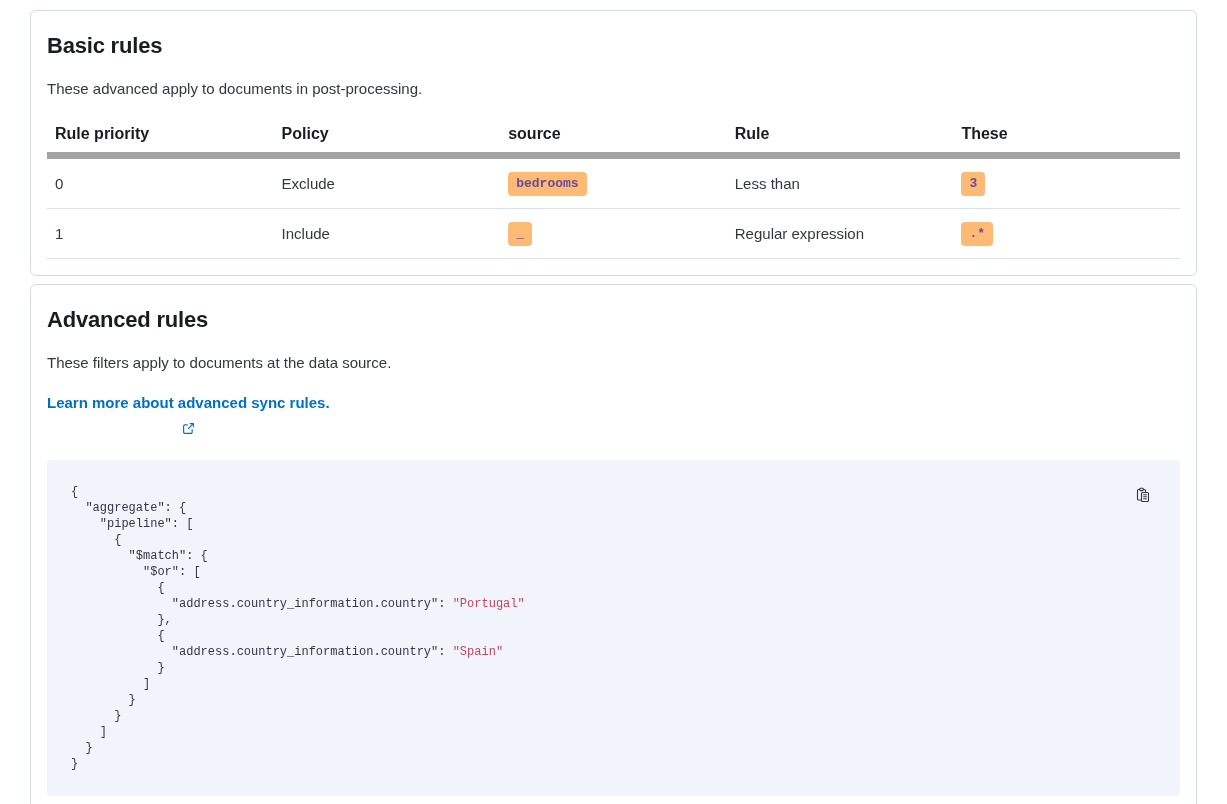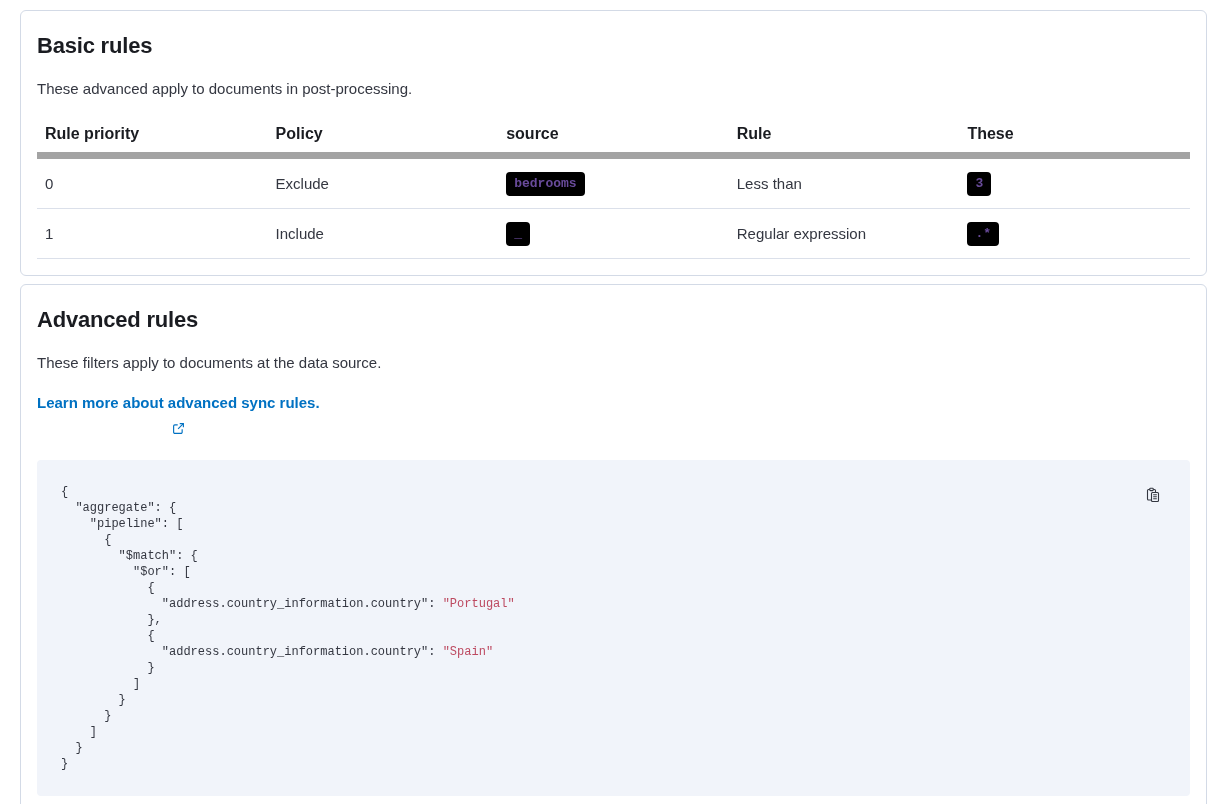--- a/index.html
+++ b/index.html
@@ -5,21 +5,21 @@
   * { box-sizing: border-box; }
   html, body { margin: 0; padding: 0; background: #ffffff; }
   body {
     font-family: "Liberation Sans", sans-serif;
     color: #343741;
     -webkit-font-smoothing: antialiased;
   }
   .page {
     width: 1227px;
     height: 804px;
-    padding: 10px 20px;
+    padding: 10px 30px;
   }
   .panel {
     background: #ffffff;
     border: 1px solid #d3dae6;
     border-radius: 6px;
     padding: 21px 16px 16px 16px;
   }
   .panel + .panel { margin-top: 8px; }
   .panel-title {
     margin: 0;
@@ -56,21 +56,21 @@
     font-size: 15px;
     line-height: 21px;
     color: #343741;
     padding: 12px 8px;
     height: 46px;
     border-bottom: 1px solid #dbe0ea;
     vertical-align: middle;
   }
   .code-badge {
     display: inline-block;
-    background: #000000;
+    background: #fdba74;
     color: #694b9b;
     font-family: "Liberation Mono", "DejaVu Sans Mono", monospace;
     font-size: 13px;
     line-height: 18px;
     font-weight: 700;
     padding: 3px 8px;
     border-radius: 4px;
   }
 
   

